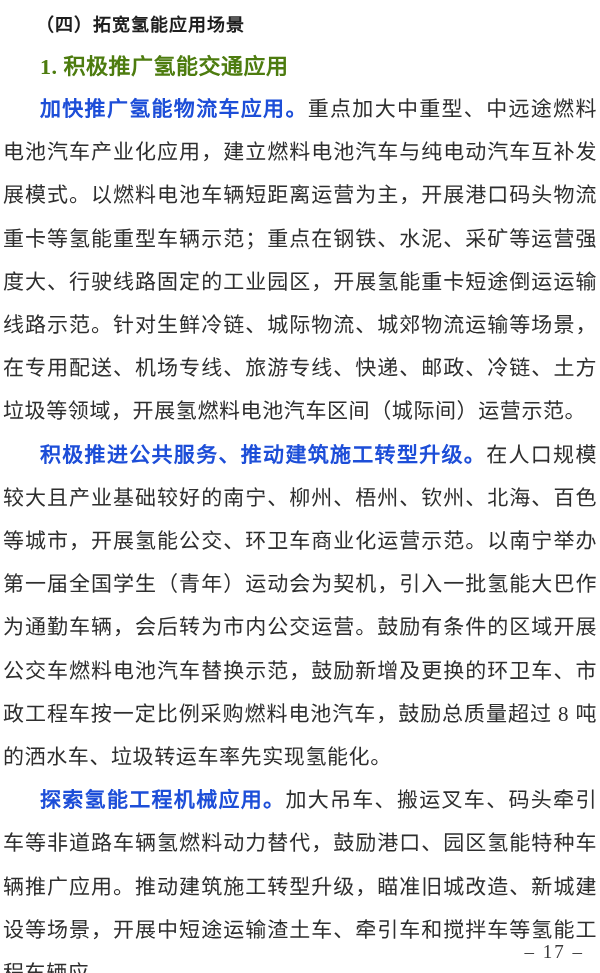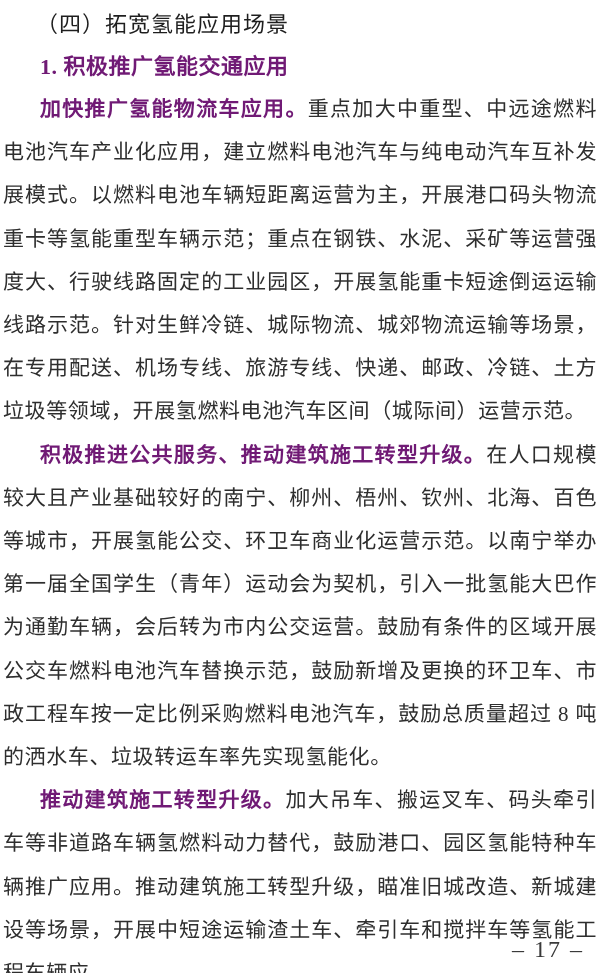--- a/index.html
+++ b/index.html
@@ -17,69 +17,69 @@
   .page {
     position: relative;
     box-sizing: border-box;
     width: 600px;
     height: 973px;
     background: #ffffff;
     padding: 4px 3px 0 3px;
   }
   .section-heading {
     margin: 0;
-    font-size: 22px;
-    font-weight: normal;
+    font-size: 18px;
+    font-weight: bold;
     line-height: 42px;
     text-indent: 33px;
     letter-spacing: 1px;
     color: #1e1e1e;
   }
   .sub-heading {
     margin: 0;
     font-size: 22px;
     font-weight: bold;
     line-height: 42px;
     text-indent: 37px;
     letter-spacing: 0.5px;
-    color: #701a75;
+    color: #4d7c0f;
   }
   .para {
     margin: 0;
     font-size: 21px;
     line-height: 43.2px;
     text-align: justify;
     text-justify: inter-character;
     text-indent: 37px;
     letter-spacing: 0.6px;
     color: #2e2e2e;
   }
   .para .lead {
     font-weight: bold;
-    color: #701a75;
+    color: #1d4ed8;
   }
   .page-number {
     position: absolute;
     right: 16px;
     bottom: 10px;
-    font-size: 24px;
+    font-size: 19px;
     letter-spacing: 2px;
     color: #3a3a3a;
   }
 </style>
 </head>
 <body>
 
 <div class="page">
 
   <h2 class="section-heading">（四）拓宽氢能应用场景</h2>
 
   <h3 class="sub-heading">1. 积极推广氢能交通应用</h3>
 
   <p class="para"><span class="lead">加快推广氢能物流车应用。</span><span>重点加大中重型、中远途燃料电池汽车产业化应用，建立燃料电池汽车与纯电动汽车互补发展模式。以燃料电池车辆短距离运营为主，开展港口码头物流重卡等氢能重型车辆示范；重点在钢铁、水泥、采矿等运营强度大、行驶线路固定的工业园区，开展氢能重卡短途倒运运输线路示范。针对生鲜冷链、城际物流、城郊物流运输等场景，在专用配送、机场专线、旅游专线、快递、邮政、冷链、土方垃圾等领域，开展氢燃料电池汽车区间（城际间）运营示范。</span></p>
 
   <p class="para"><span class="lead">积极推进公共服务、推动建筑施工转型升级。</span><span>在人口规模较大且产业基础较好的南宁、柳州、梧州、钦州、北海、百色等城市，开展氢能公交、环卫车商业化运营示范。以南宁举办第一届全国学生（青年）运动会为契机，引入一批氢能大巴作为通勤车辆，会后转为市内公交运营。鼓励有条件的区域开展公交车燃料电池汽车替换示范，鼓励新增及更换的环卫车、市政工程车按一定比例采购燃料电池汽车，鼓励总质量超过 8 吨的洒水车、垃圾转运车率先实现氢能化。</span></p>
 
-  <p class="para"><span class="lead">推动建筑施工转型升级。</span><span>加大吊车、搬运叉车、码头牵引车等非道路车辆氢燃料动力替代，鼓励港口、园区氢能特种车辆推广应用。推动建筑施工转型升级，瞄准旧城改造、新城建设等场景，开展中短途运输渣土车、牵引车和搅拌车等氢能工程车辆应</span></p>
+  <p class="para"><span class="lead">探索氢能工程机械应用。</span><span>加大吊车、搬运叉车、码头牵引车等非道路车辆氢燃料动力替代，鼓励港口、园区氢能特种车辆推广应用。推动建筑施工转型升级，瞄准旧城改造、新城建设等场景，开展中短途运输渣土车、牵引车和搅拌车等氢能工程车辆应</span></p>
 
   <div class="page-number">– 17 –</div>
 
 </div>
 
 </body></html>

